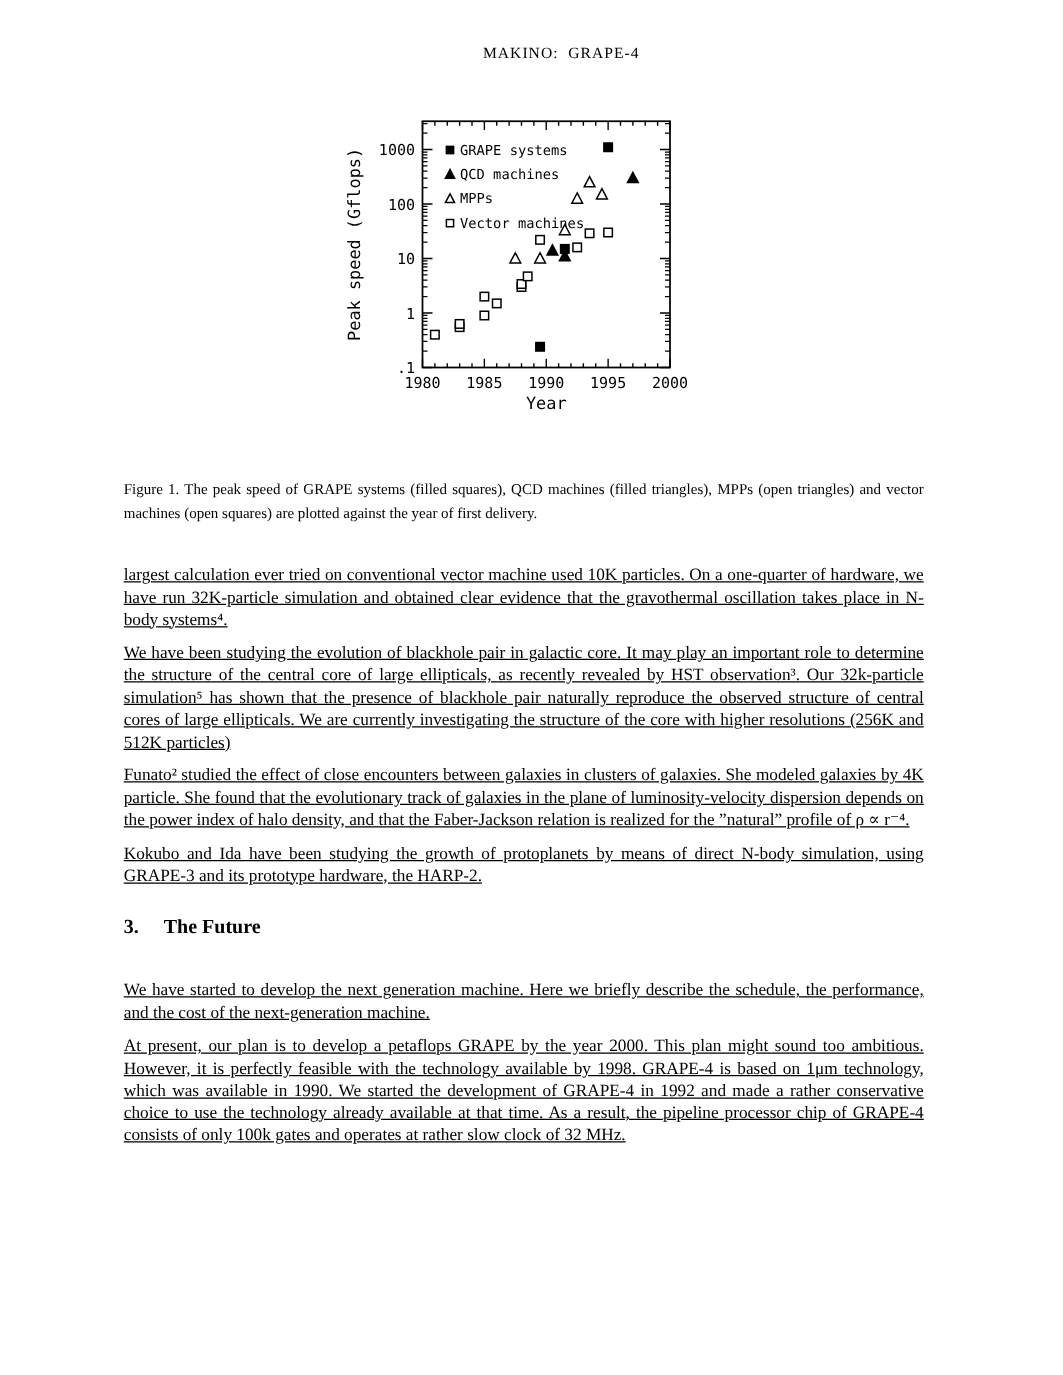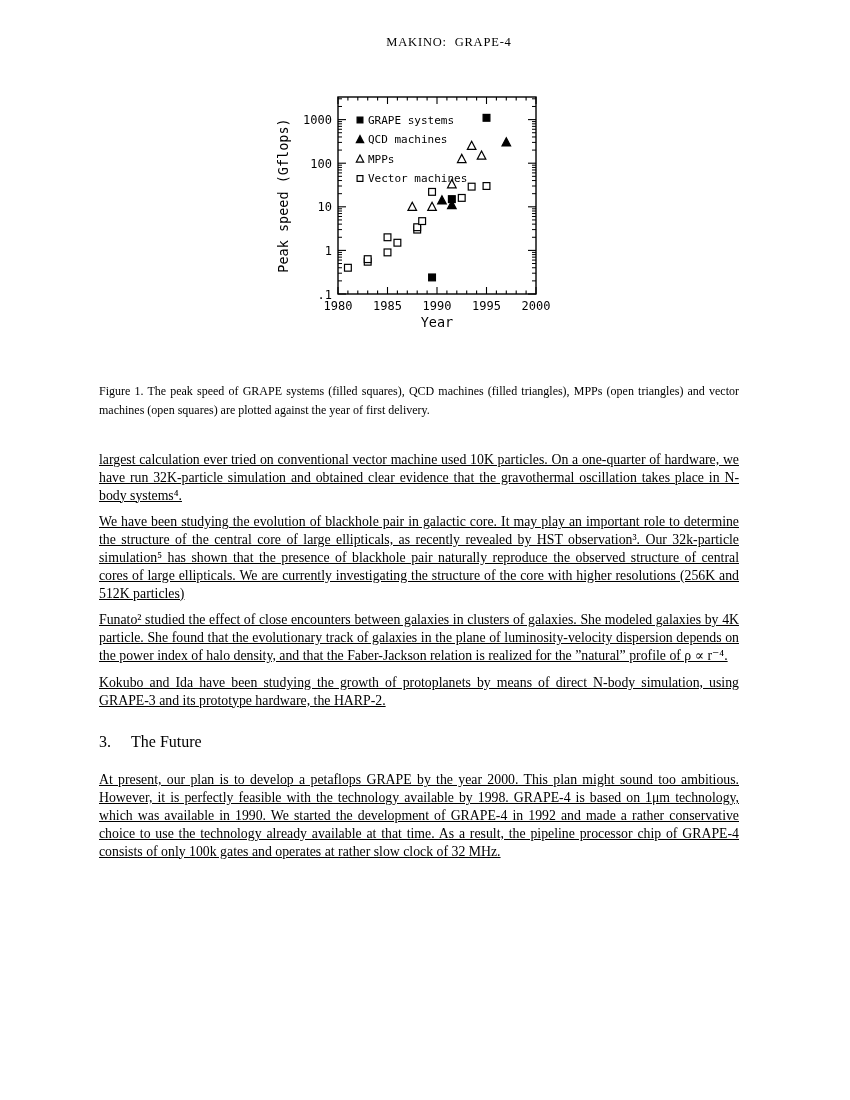--- a/index.html
+++ b/index.html
@@ -26,22 +26,22 @@
     font-size: 12px; line-height: 19px; text-align: justify; margin-top: 16px;
   }
 
   .content {
     position: absolute; left: 99px; top: 451px; width: 640px;
     font-size: 13.8px; line-height: 17.8px; text-align: justify;
   }
   .content p { margin: 0 0 9px 0; text-decoration: underline; }
 
   h2.section {
-    font-size: 16px; font-weight: normal; text-align: left;
-    margin: 23px 0 19px 0; line-height: 20px;
+    font-size: 16px; font-weight: bold; text-align: left;
+    margin: 23px 0 31px 0; line-height: 20px;
   }
   h2.section .sec-num { display: inline-block; min-width: 32px; }
 </style>
 </head>
 <body>
 
 <div class="page">
 
   <div class="running-head">MAKINO:  GRAPE-4</div>
 
@@ -233,16 +233,17 @@
   <div class="content">
     <p>largest calculation ever tried on conventional vector machine used 10K particles. On a one-quarter of hardware, we have run 32K-particle simulation and obtained clear evidence that the gravothermal oscillation takes place in N-body systems⁴.</p>
     <p>We have been studying the evolution of blackhole pair in galactic core. It may play an important role to determine the structure of the central core of large ellipticals, as recently revealed by HST observation³. Our 32k-particle simulation⁵ has shown that the presence of blackhole pair naturally reproduce the observed structure of central cores of large ellipticals. We are currently investigating the structure of the core with higher resolutions (256K and 512K particles)</p>
     <p>Funato² studied the effect of close encounters between galaxies in clusters of galaxies. She modeled galaxies by 4K particle. She found that the evolutionary track of galaxies in the plane of luminosity-velocity dispersion depends on the power index of halo density, and that the Faber-Jackson relation is realized for the ”natural” profile of ρ ∝ r⁻⁴.</p>
     <p>Kokubo and Ida have been studying the growth of protoplanets by means of direct N-body simulation, using GRAPE-3 and its prototype hardware, the HARP-2.</p>
 
     <h2 class="section">
       <span class="sec-num">3.</span><span>The Future</span>
     </h2>
 
+    <p>We have started to develop the next generation machine. Here we briefly describe the schedule, the performance, and the cost of the next-generation machine.</p>
     <p>At present, our plan is to develop a petaflops GRAPE by the year 2000. This plan might sound too ambitious. However, it is perfectly feasible with the technology available by 1998. GRAPE-4 is based on 1μm technology, which was available in 1990. We started the development of GRAPE-4 in 1992 and made a rather conservative choice to use the technology already available at that time. As a result, the pipeline processor chip of GRAPE-4 consists of only 100k gates and operates at rather slow clock of 32 MHz.</p>
   </div>
 
 </div>
 
 </body></html>

